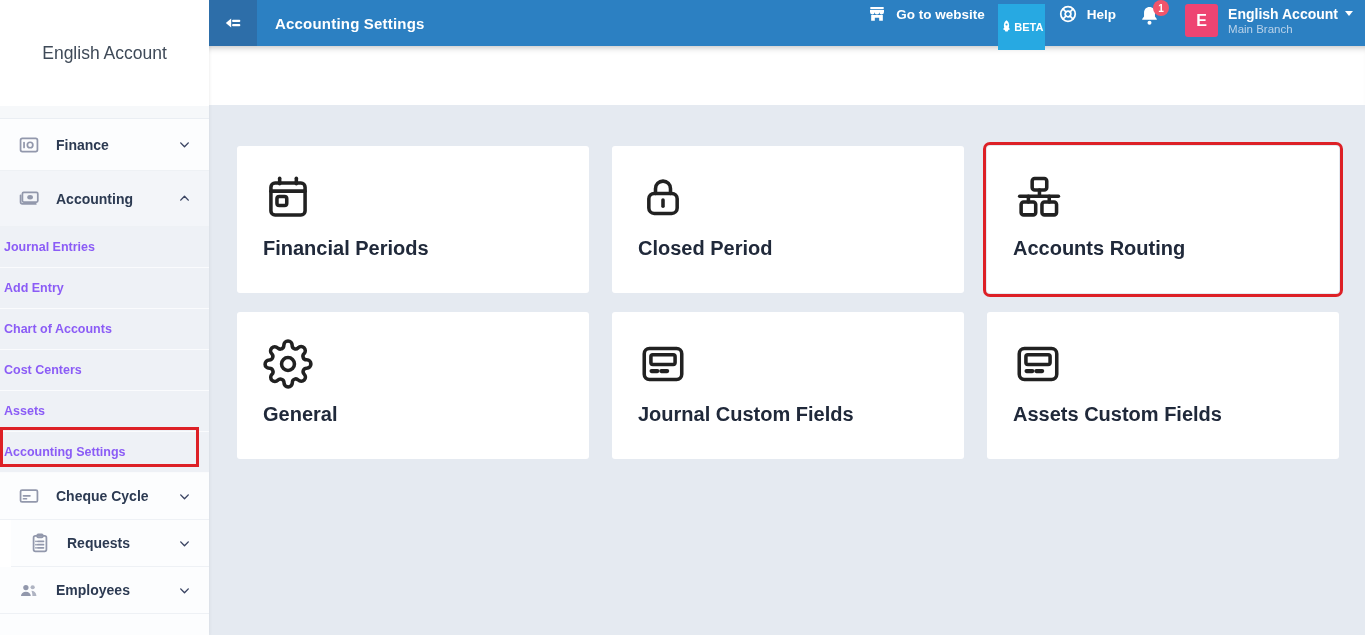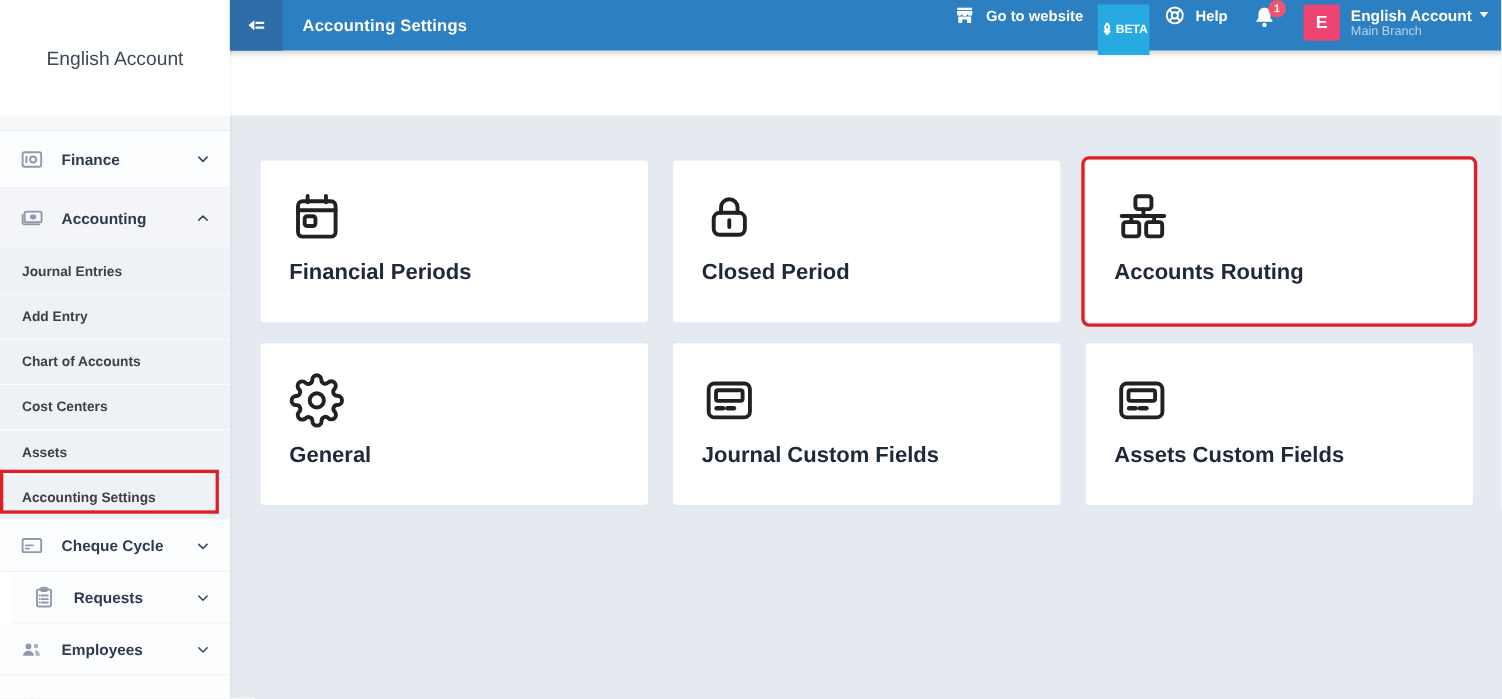--- a/index.html
+++ b/index.html
@@ -17,21 +17,21 @@
   .sidebar{position:absolute;left:0;top:0;width:209px;height:635px;background:#fff;z-index:3;box-shadow:1px 0 3px rgba(0,0,0,.05);}
   .account-header{height:106px;display:flex;align-items:center;justify-content:center;font-size:17.5px;color:#3f4a58;background:#fff;}
   .account-gap{height:13px;background:#f6f8fa;border-bottom:1px solid #eaeef3;}
   .nav-item{display:flex;align-items:center;height:52px;padding:0 18px;background:#fcfdfe;border-bottom:1px solid #eef1f5;cursor:pointer;}
   .nav-item.active{height:56px;background:#f3f5f9;}
   .nav-icon{width:22px;height:22px;flex:0 0 22px;color:var(--side-icon);}
   .nav-icon svg{width:100%;height:100%;display:block;}
   .nav-label{margin-left:16px;font-size:14px;font-weight:700;color:#2c3a52;text-align:center;}
   .chev{margin-left:auto;width:13px;height:13px;color:#3a4462;}
   .chev svg{width:100%;height:100%;display:block;}
-  .subnav-item{height:41px;display:flex;align-items:center;padding-left:20px;background:var(--subitem-bg);border-bottom:1px solid #fafbfd;font-size:12.5px;font-weight:700;color:#404040;cursor:pointer;}
+  .subnav-item{height:41px;display:flex;align-items:center;padding-left:4px;background:var(--subitem-bg);border-bottom:1px solid #fafbfd;font-size:12.5px;font-weight:700;color:#8b5cf6;cursor:pointer;}
   .nav-item.partial{border-bottom:none;height:60px;}
   .sidebar-annotation{position:absolute;left:0;top:427px;width:199px;height:40px;border:3px solid var(--red);pointer-events:none;z-index:5;}
 
   
   .main{position:absolute;left:209px;top:0;width:1156px;height:635px;}
   .topbar{position:absolute;left:0;top:0;width:100%;height:46px;background:var(--topbar-bg);display:flex;align-items:center;z-index:4;}
   .collapse-btn{width:48px;height:46px;background:var(--topbar-dark);display:flex;align-items:center;justify-content:center;cursor:pointer;flex:0 0 48px;}
   .collapse-btn svg{width:22px;height:22px;}
   .topbar-title{margin-left:18px;color:#fff;font-size:15px;font-weight:600;letter-spacing:.2px;}
   .topbar-right{margin-left:auto;display:flex;align-items:flex-start;height:38px;}

